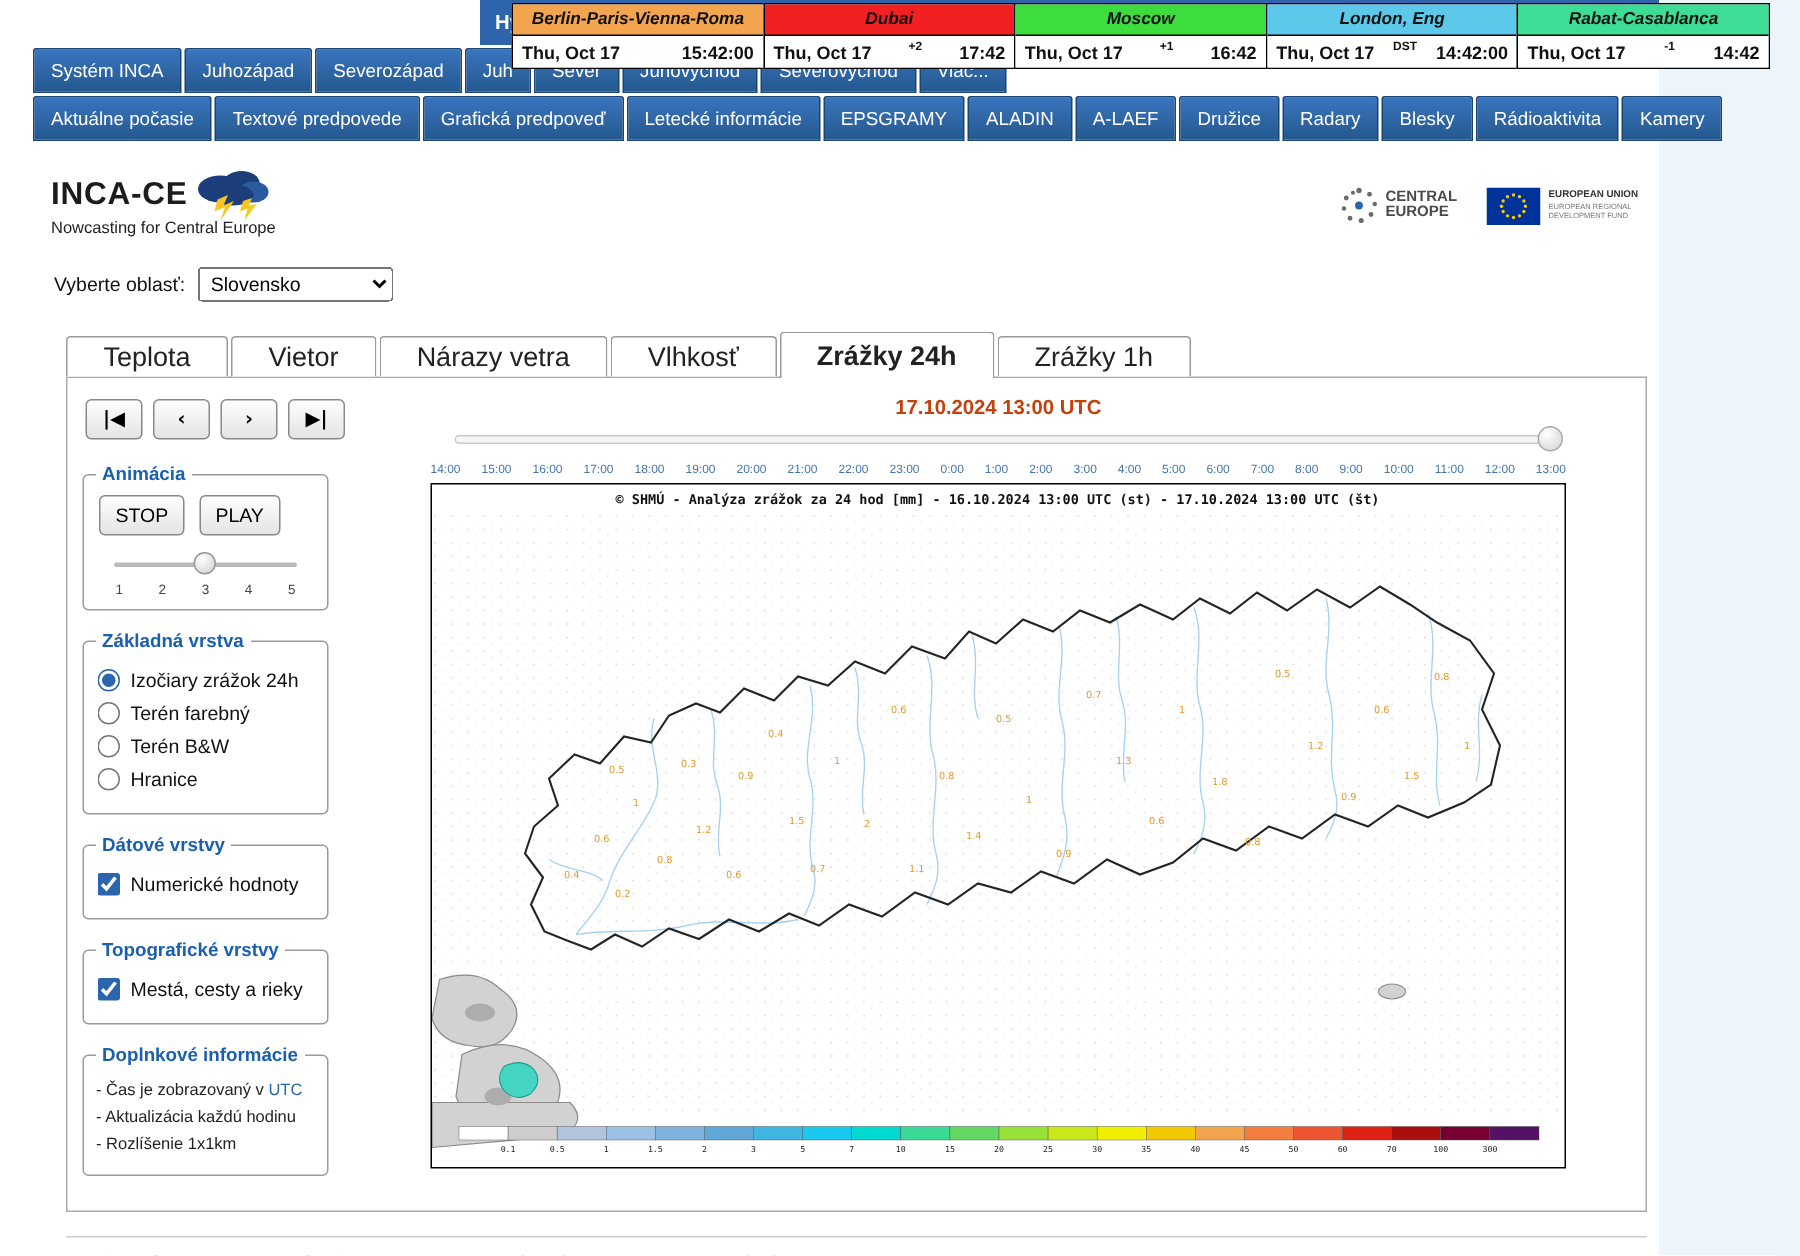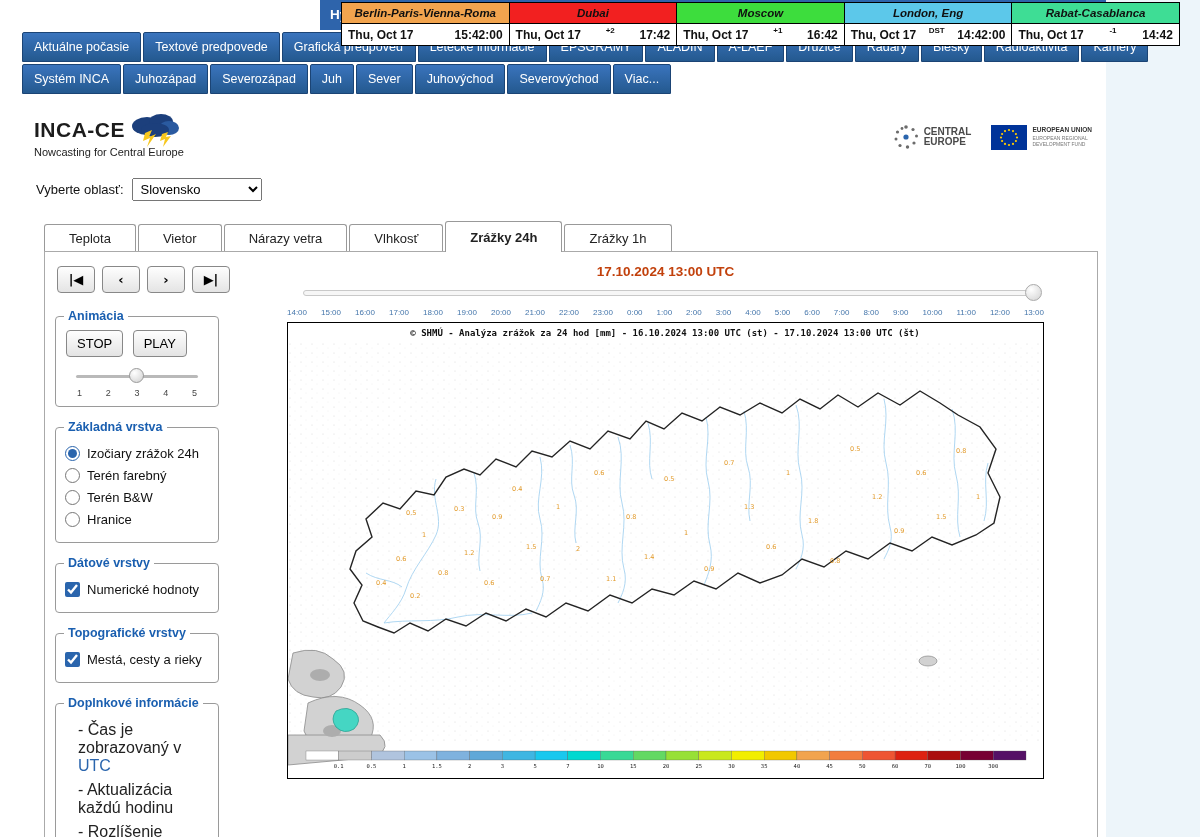--- a/index.html
+++ b/index.html
@@ -55,21 +55,21 @@
   .ce-text div { display: block; }
   .eu-text { font-size: 5px; color: #777; line-height: 1.3; }
   .eu-text .eu-line-main { font-size: 6.5px; font-weight: bold; color: #333; }
 
   .region-row { margin: 8px 0 0 8px; font-size: 13px; display: flex; align-items: center; gap: 8px; }
   .region-row select { font-size: 13px; padding: 2px 4px; min-width: 130px; }
 
   
   .tabs { display: flex; align-items: flex-end; margin: 20px 0 0 16px; position: relative; z-index: 3; }
   .tab {
-    border: 1px solid #999; border-bottom: none; background: #fff; font-size: 13px;
+    border: 1px solid #999; border-bottom: none; background: #fff; font-size: 18px;
     padding: 0 24px; height: 27px; line-height: 27px; border-radius: 3px 3px 0 0;
     margin-right: 2px; cursor: pointer; color: #222;
   }
   .tab.active { font-weight: bold; height: 31px; line-height: 31px; margin-bottom: -1px; background: #fff; }
 
   .panel {
     margin-left: 16px; width: 1054px; border: 1px solid #aaa; background: #fff;
     display: flex; padding: 12px 10px 10px 10px; min-height: 544px; position: relative; z-index: 2;
   }
   .controls { width: 176px; flex-shrink: 0; }
@@ -88,21 +88,21 @@
   }
   .speed-slider { position: relative; height: 18px; margin: 10px 12px 0; cursor: pointer; }
   .speed-track { position: absolute; left: 0; right: 0; top: 8px; height: 3px; background: #b9b9b9; border-radius: 2px; }
   .speed-thumb {
     position: absolute; left: calc(50% - 8px); top: 1px; width: 15px; height: 15px; border-radius: 50%;
     background: radial-gradient(circle at 35% 30%, #ffffff, #cfcfcf); border: 1px solid #999;
   }
   .speed-labels { display: flex; justify-content: space-between; padding: 0 13px; font-size: 9px; color: #444; margin-top: 3px; }
   .optrow { display: flex; align-items: center; gap: 7px; font-size: 13px; margin: 7px 1px; cursor: pointer; }
   .optrow input { width: 15px; height: 15px; accent-color: #2a65ad; margin: 0; }
-  .infoline { font-size: 16px; margin: 6px 14px; color: #222; }
+  .infoline { font-size: 11px; margin: 6px 0; color: #222; }
   .infolink { color: #2a65ad; text-decoration: none; cursor: pointer; }
 
   
   .map-col { margin-left: 56px; width: 760px; }
   .map-datetime { text-align: center; color: #c2410c; font-weight: bold; font-size: 13.5px; width: 757px; }
   .timeline { position: relative; height: 18px; margin: 6px 10px 0 16px; width: 730px; }
   .tl-track { position: absolute; left: 0; right: 0; top: 5px; height: 6px; background: #f6f6f6; border: 1px solid #c9c9c9; border-radius: 4px; }
   .tl-thumb {
     position: absolute; right: -9px; top: -1px; width: 17px; height: 17px; border-radius: 50%;
     background: radial-gradient(circle at 35% 30%, #ffffff, #d2d2d2); border: 1px solid #aaa;
@@ -165,43 +165,43 @@
     </div>
   </div>
 
 <div class="page">
 
   <div class="topbar">
     <div class="topbar-title">Meteorologické spravodajstvo</div>
     <div class="topbar-secondary">Hydrologické spravodajstvo</div>
   </div>
 
+  <nav class="nav" id="nav2">
+      <div class="navtab">Systém INCA</div>
+      <div class="navtab">Juhozápad</div>
+      <div class="navtab">Severozápad</div>
+      <div class="navtab">Juh</div>
+      <div class="navtab">Sever</div>
+      <div class="navtab">Juhovýchod</div>
+      <div class="navtab">Severovýchod</div>
+      <div class="navtab">Viac...</div>
+    </nav>
   <nav class="nav" id="nav1">
       <div class="navtab">Aktuálne počasie</div>
       <div class="navtab">Textové predpovede</div>
       <div class="navtab">Grafická predpoveď</div>
       <div class="navtab">Letecké informácie</div>
       <div class="navtab">EPSGRAMY</div>
       <div class="navtab">ALADIN</div>
       <div class="navtab">A-LAEF</div>
       <div class="navtab">Družice</div>
       <div class="navtab">Radary</div>
       <div class="navtab">Blesky</div>
       <div class="navtab">Rádioaktivita</div>
       <div class="navtab">Kamery</div>
-    </nav>
-  <nav class="nav" id="nav2">
-      <div class="navtab">Systém INCA</div>
-      <div class="navtab">Juhozápad</div>
-      <div class="navtab">Severozápad</div>
-      <div class="navtab">Juh</div>
-      <div class="navtab">Sever</div>
-      <div class="navtab">Juhovýchod</div>
-      <div class="navtab">Severovýchod</div>
-      <div class="navtab">Viac...</div>
     </nav>
 
   <div class="content">
 
     <div class="logo-row">
       <div class="inca-logo">
         <div class="inca-title-row">
           <span class="inca-title">INCA-CE</span>
           <svg width="58" height="38" viewBox="0 0 58 38">
             <ellipse cx="22" cy="16" rx="15" ry="9" fill="#1c3f7c"></ellipse>

